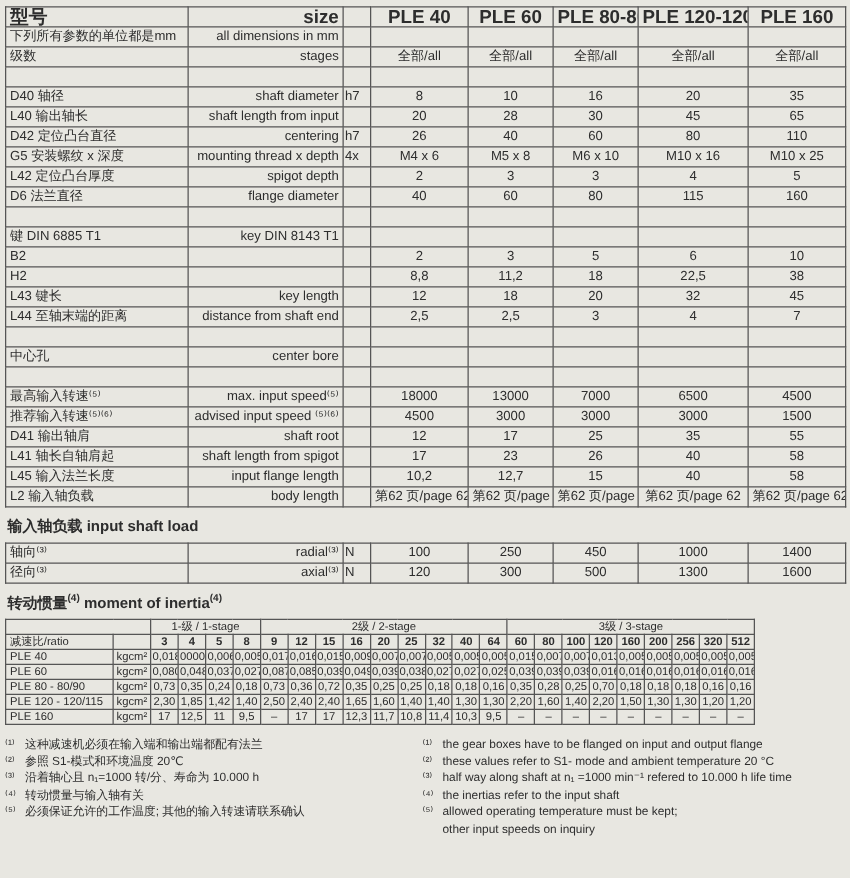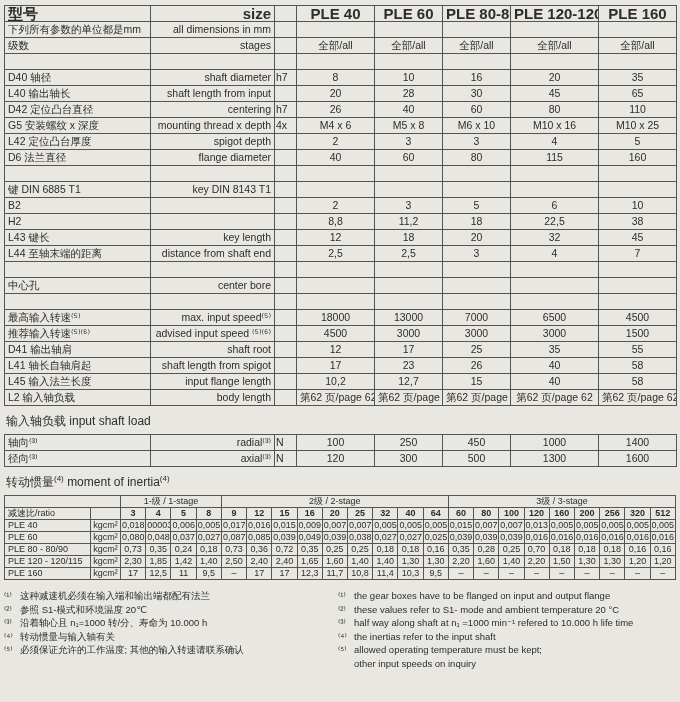--- a/index.html
+++ b/index.html
@@ -5,32 +5,32 @@
   * { margin:0; padding:0; box-sizing:border-box; }
   html,body { width:680px; }
   body {
     width:680px; height:702px;
     background:#e8e7e1;
     font-family:"Liberation Sans","DejaVu Sans",sans-serif;
     color:#2d2d2d;
     padding:5px 4px;
     overflow:hidden;
   }
-  table { border-collapse:collapse; table-layout:fixed; width:672px; background:transparent; }
+  table { border-collapse:collapse; table-layout:fixed; width:600px; background:transparent; }
   td { border:1px solid #555; overflow:hidden; white-space:nowrap; }
 
   
   .spec td { height:16px; font-size:10.5px; line-height:13px; padding:0 3px; }
   .spec .lzh { text-align:left; }
   .spec .len { text-align:right; }
   .spec .lq  { padding:0 1px; }
   .spec .v   { text-align:center; }
   .spec tr.hdr td { font-weight:bold; font-size:15px; }
 
-  .section-heading { font-weight:normal; font-size:12px; margin:7px 0 4px 2px; }
+  .section-heading { font-weight:bold; font-size:12px; margin:7px 0 4px 2px; }
   .section-heading .sup { font-size:8px; vertical-align:super; }
 
   
   .inertia td { height:12px; font-size:9px; line-height:11px; padding:0 1px; text-align:center; }
   .inertia td.il { text-align:left; padding-left:3px;margin-top:40px; }
   .inertia td.grp { font-weight:normal; }
   .inertia tr.ratios td { font-weight:bold; }
   .inertia tr.ratios td.il { font-weight:normal; }
 
   

